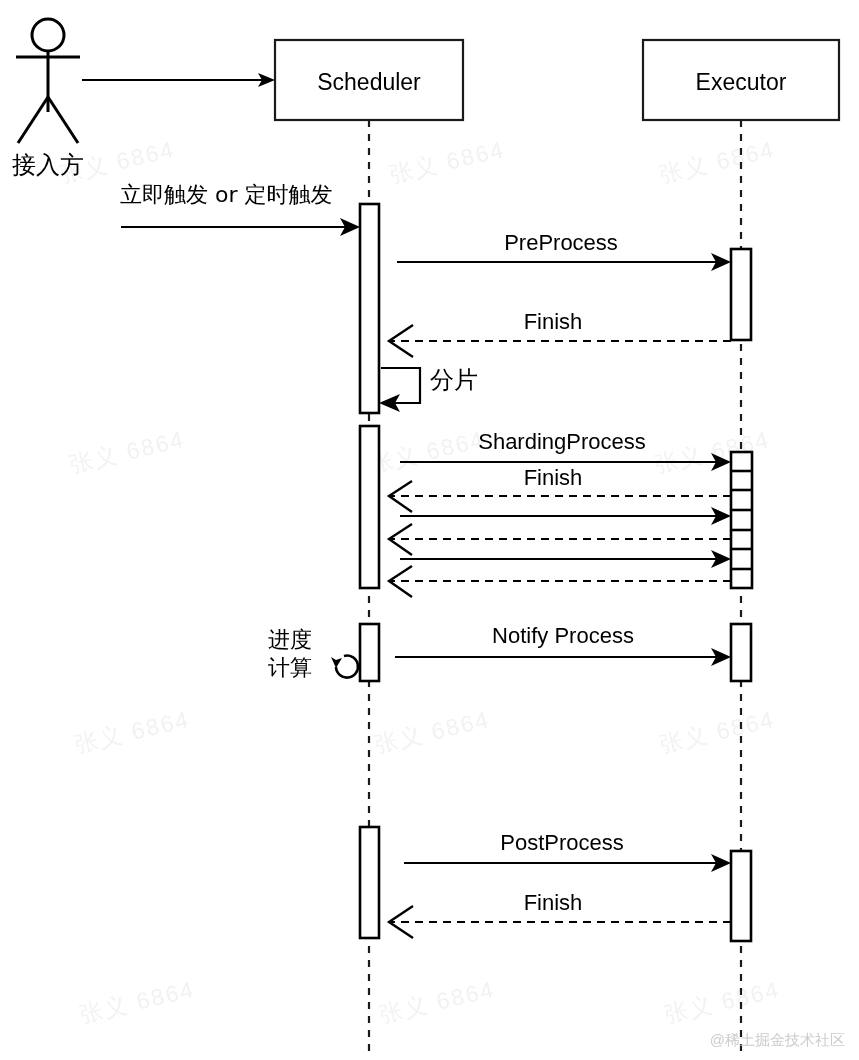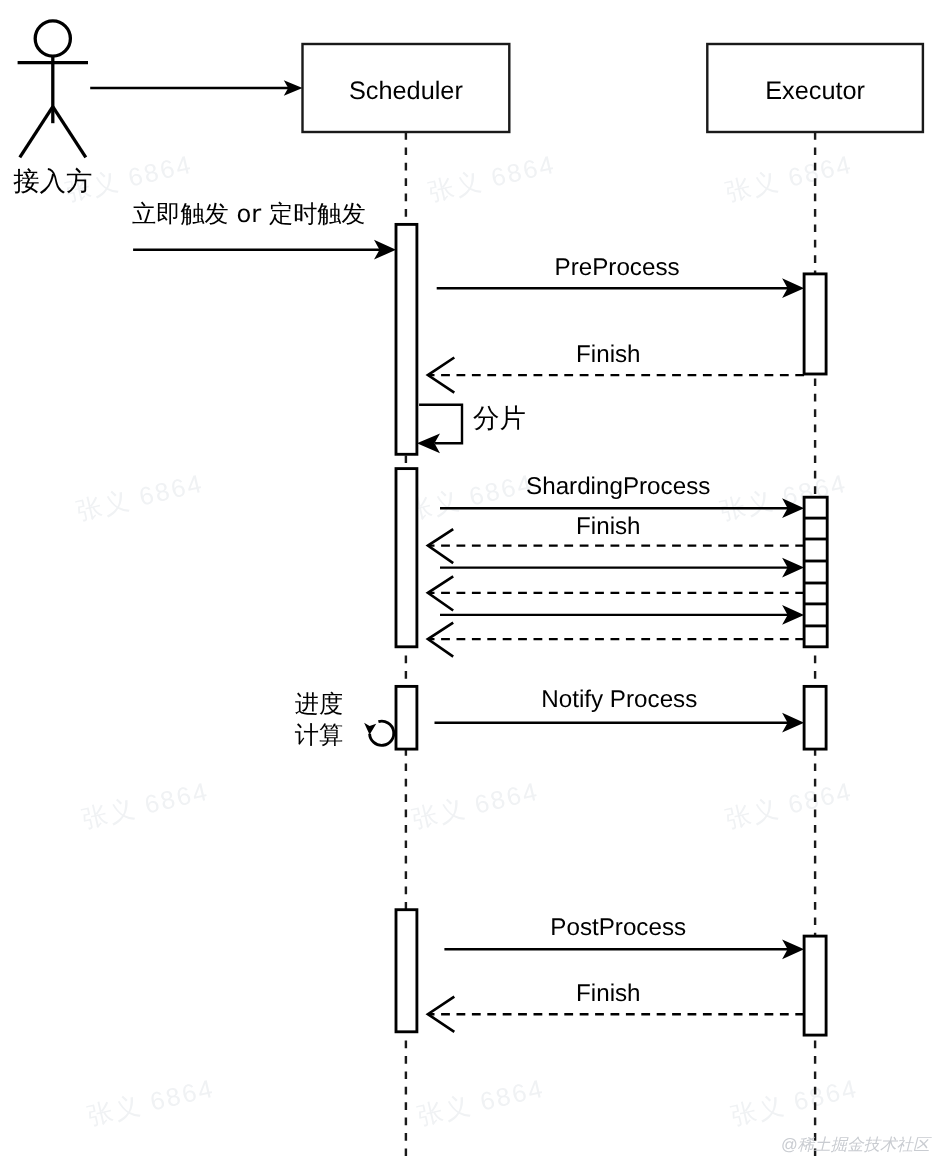--- a/index.html
+++ b/index.html
@@ -38,21 +38,20 @@
   }
   .credit {
     position: absolute;
     right: 14px;
     bottom: 10px;
     font-size: 15px;
     color: #c9ccd1;
     font-family: "Liberation Sans", "DejaVu Sans", sans-serif;
     white-space: nowrap;
     user-select: none;
-    font-style: italic;
   }
   text.lbl {
     font-family: "Liberation Sans", "DejaVu Sans", sans-serif;
     fill: #000000;
   }
   text.cn {
     font-family: "DejaVu Sans", "Liberation Sans", sans-serif;
     fill: #000000;
   }
   .box {

